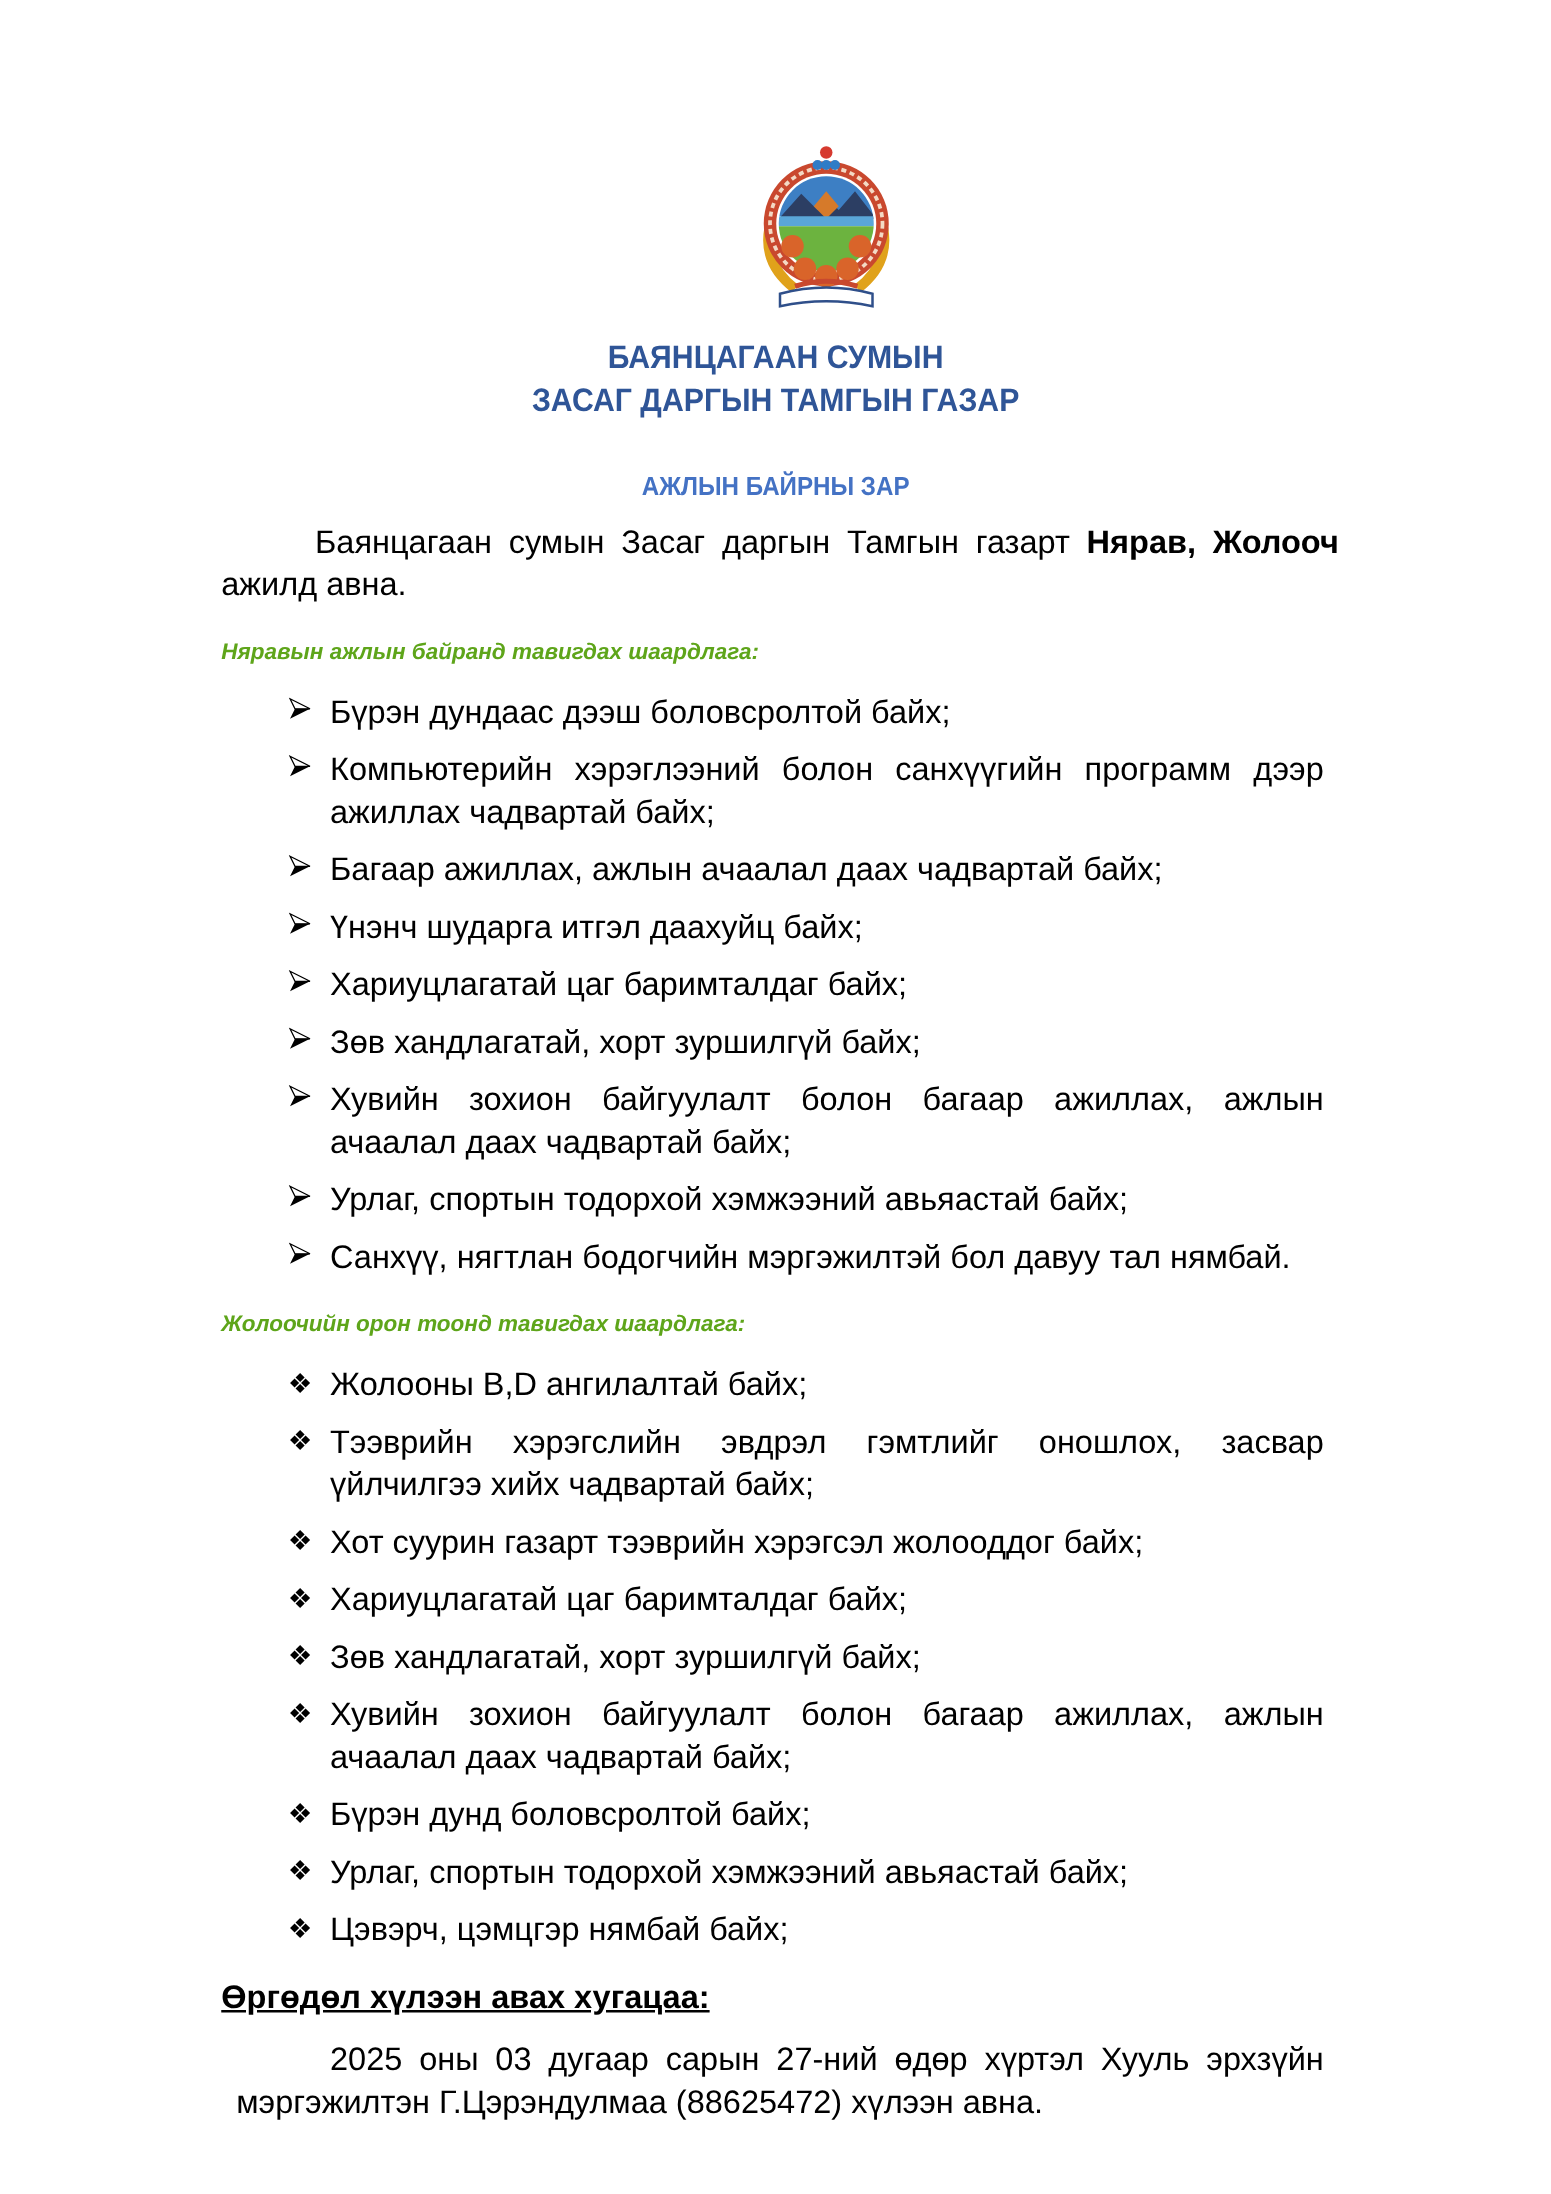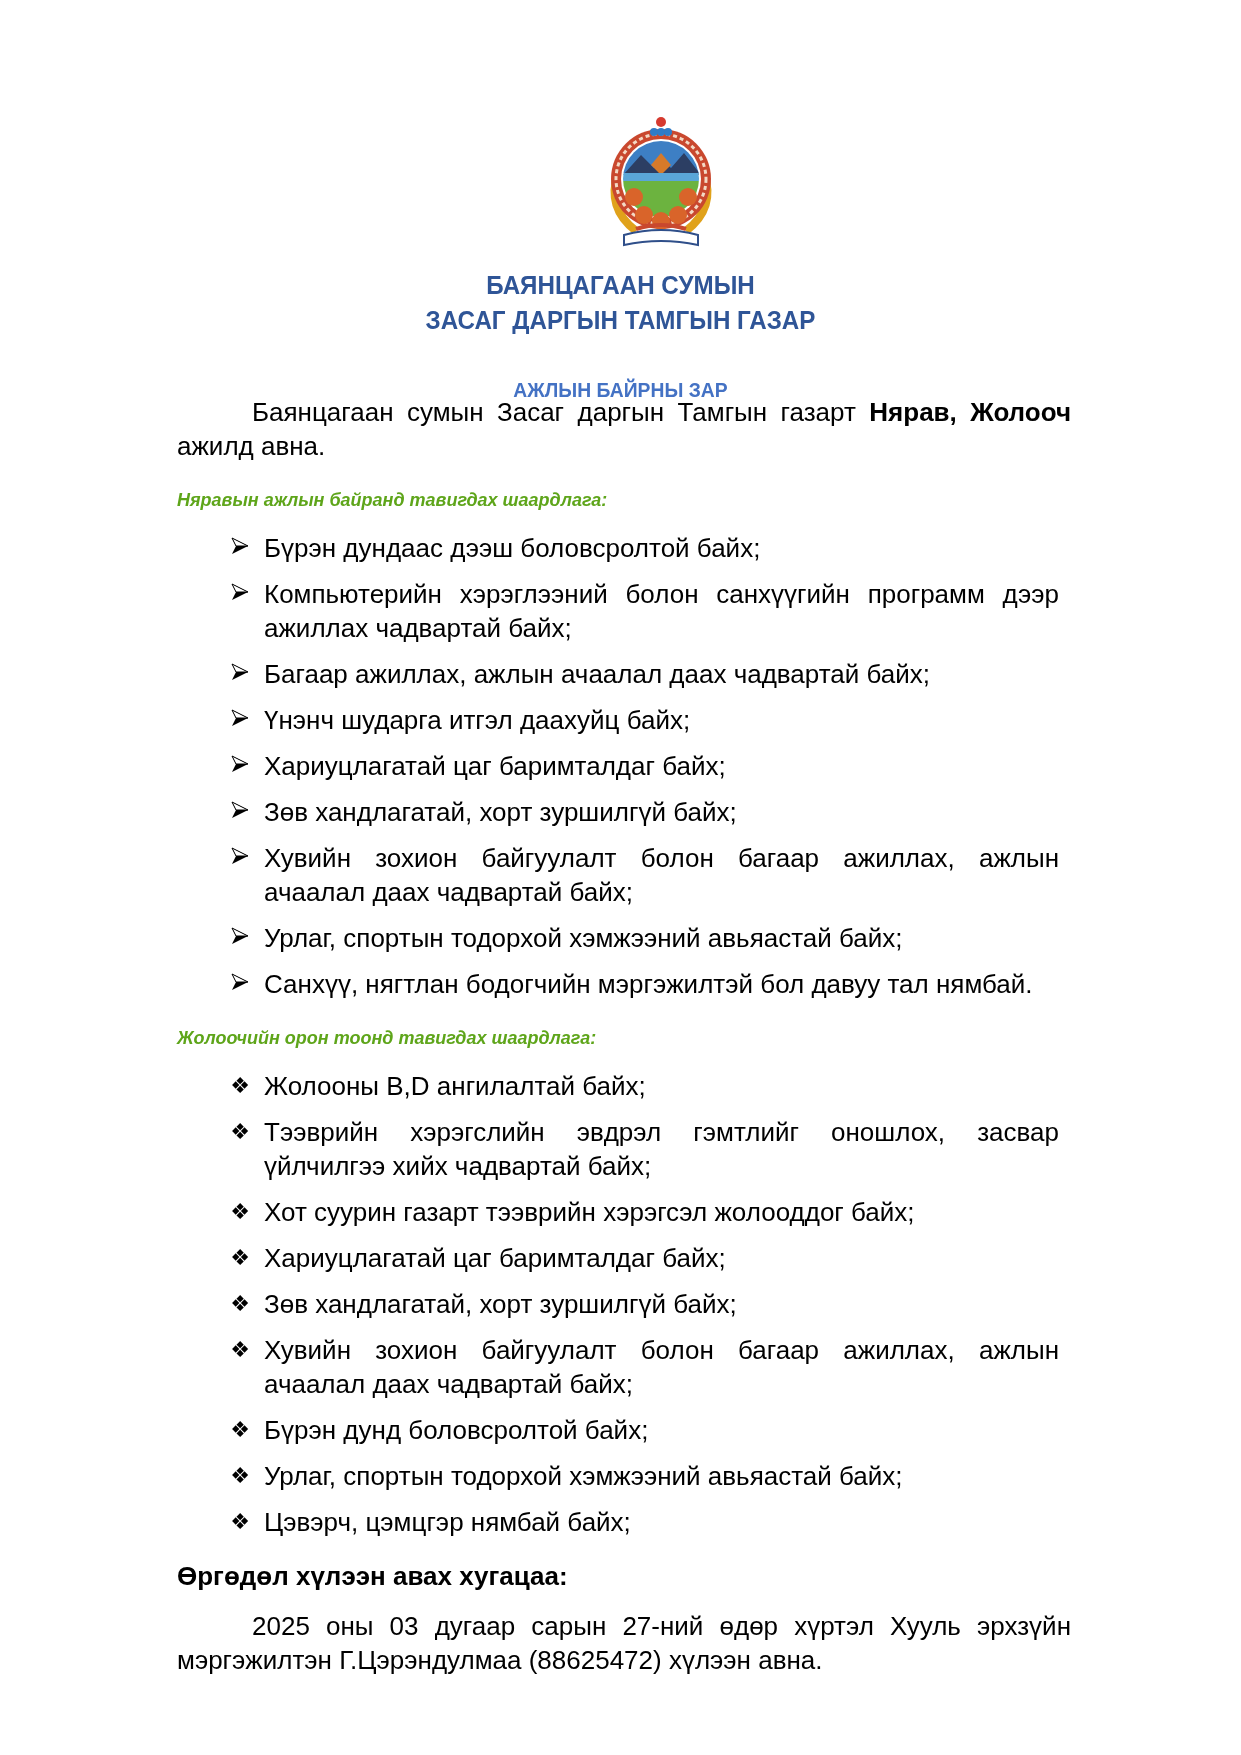--- a/index.html
+++ b/index.html
@@ -7,28 +7,28 @@
          font-family: "Liberation Sans", sans-serif; color: #000; }
   .page { position: absolute; left: 0; top: 0; width: 1241px; height: 1755px; padding-left: 32px; }
   .emblem { position: absolute; left: 596px; top: 113px; width: 130px; height: 138px; }
   .org-title { position: absolute; left: 0; width: 1241px; text-align: center;
                font-family: "Liberation Sans", sans-serif; font-weight: bold; font-size: 26px;
                color: #2f5597; letter-spacing: 0px; transform: scaleX(0.93); }
   .org-1 { top: 270px; }
   .org-2 { top: 305px; }
   .ad-title { position: absolute; left: 0; width: 1241px; top: 378px; text-align: center;
               font-weight: bold; font-size: 21px; color: #4472c4; transform: scaleX(0.92); }
-  .content { position: absolute; left: 177px; width: 894px; top: 395px; font-size: 26px; line-height: 34px; }
+  .content { position: absolute; left: 177px; width: 894px; top: 416px; font-size: 26px; line-height: 34px; }
   .intro { text-align: justify; text-indent: 75px; margin: 0; }
   .sect { color: #5ea51a; font-weight: bold; font-style: italic; font-size: 18px; margin: 20px 0 14px 0; }
   ul.req { list-style: none; margin: 0; padding: 0; }
   ul.req li { position: relative; padding-left: 75px; margin: 12px; text-align: justify; line-height: 34px; }
   ul.req li .bullet { position: absolute; left: 38px; top: 0; font-size: 22px; width: 26px; text-align: center; }
-  .deadline-title { font-weight: bold; font-size: 26px; margin: 20px 0 16px 0; transform-origin: left; }
-  .deadline-text { text-align: justify; text-indent: 75px; margin: 0; }
+  .deadline-title { font-weight: bold; font-size: 26px; margin: 20px 0 16px 0; transform-origin: left; text-decoration: underline; }
+  .deadline-text { text-align: justify; text-indent: 75px; margin: 12px; }
 </style>
 </head>
 <body>
 
 <div class="page">
 
   <div class="emblem">
     <svg width="130" height="138" viewBox="0 0 130 138">
 
       <path d="M22 60 Q10 95 40 118" stroke="#e0a21b" stroke-width="8" fill="none"></path>

